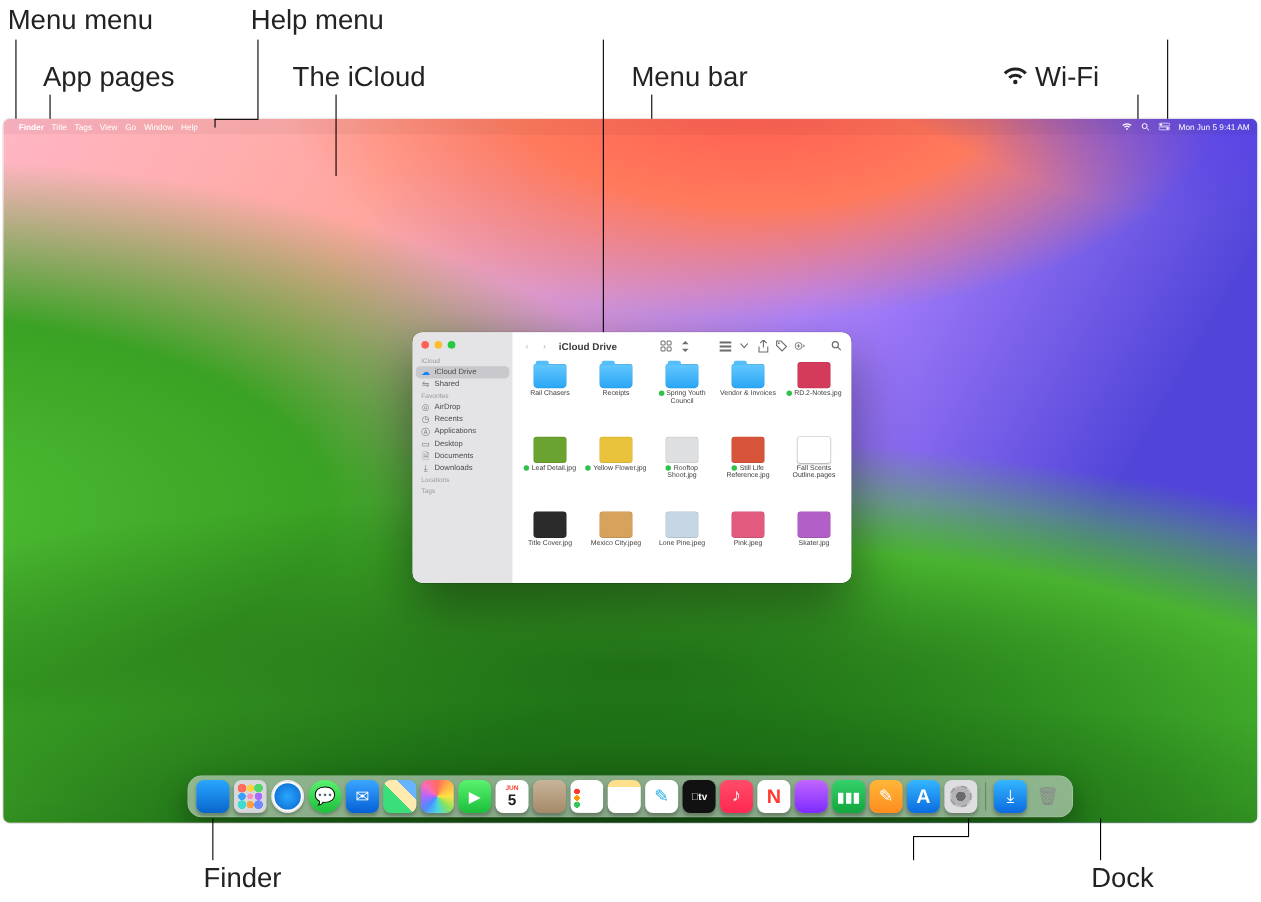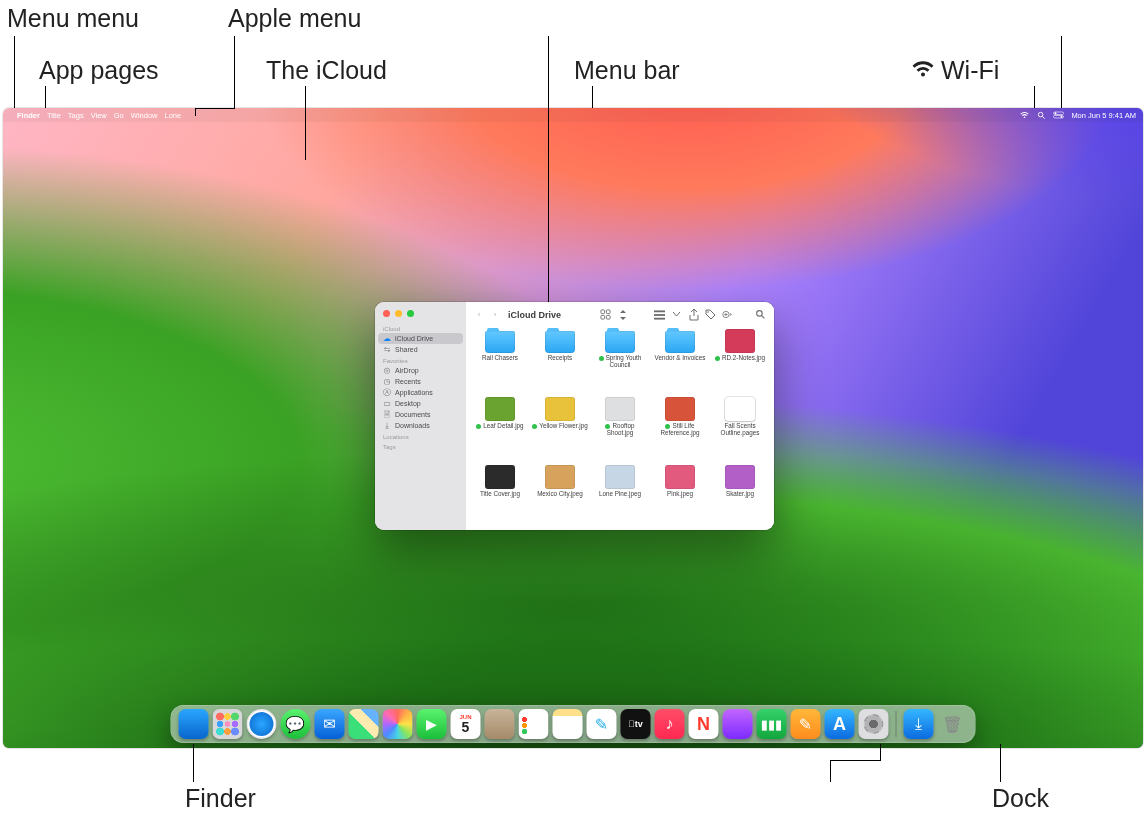--- a/index.html
+++ b/index.html
@@ -109,21 +109,21 @@
 </head>
 <body>
 
 <div class="callouts">
   <div class="callout-label" style="left:7px;top:4px">Menu menu</div>
   <div class="callout-line" style="left:14px;top:36px;width:1px;height:72px"></div>
 
   <div class="callout-label" style="left:39px;top:56px">App pages</div>
   <div class="callout-line" style="left:45px;top:86px;width:1px;height:22px"></div>
 
-  <div class="callout-label" style="left:228px;top:4px">Apple menu</div>
+  <div class="callout-label" style="left:228px;top:4px">Help menu</div>
   <div class="callout-line" style="left:234px;top:36px;width:1px;height:72px"></div>
   <div class="callout-line" style="left:195px;top:108px;width:40px;height:1px"></div>
   <div class="callout-line" style="left:195px;top:108px;width:1px;height:8px"></div>
 
   <div class="callout-label" style="left:266px;top:56px">The iCloud</div>
   <div class="callout-line" style="left:305px;top:86px;width:1px;height:74px"></div>
 
   <div class="callout-line" style="left:548px;top:36px;width:1px;height:266px"></div>
 
   <div class="callout-label" style="left:574px;top:56px">Menu bar</div>
@@ -156,21 +156,21 @@
 
   <div class="menubar">
     <div class="left">
       <span class="apple"></span>
       <span class="appname">Finder</span>
       <span>Title</span>
       <span>Tags</span>
       <span>View</span>
       <span>Go</span>
       <span>Window</span>
-      <span>Lone</span>
+      <span>Help</span>
     </div>
     <div class="spacer"></div>
     <div class="right">
       <span class="status-icon">
         <svg width="11" height="8" viewBox="0 0 26 20">
             <path d="M13 17.5a2 2 0 100-4 2 2 0 000 4zm-6.5-6.8a9.2 9.2 0 0113 0l-2 2a6.4 6.4 0 00-9 0zm-4-4a14.8 14.8 0 0121 0l-2 2a12 12 0 00-17 0z" fill="#fff"></path>
           </svg>
       </span>
       <span class="status-icon">
         <svg width="9" height="9" viewBox="0 0 20 20">

